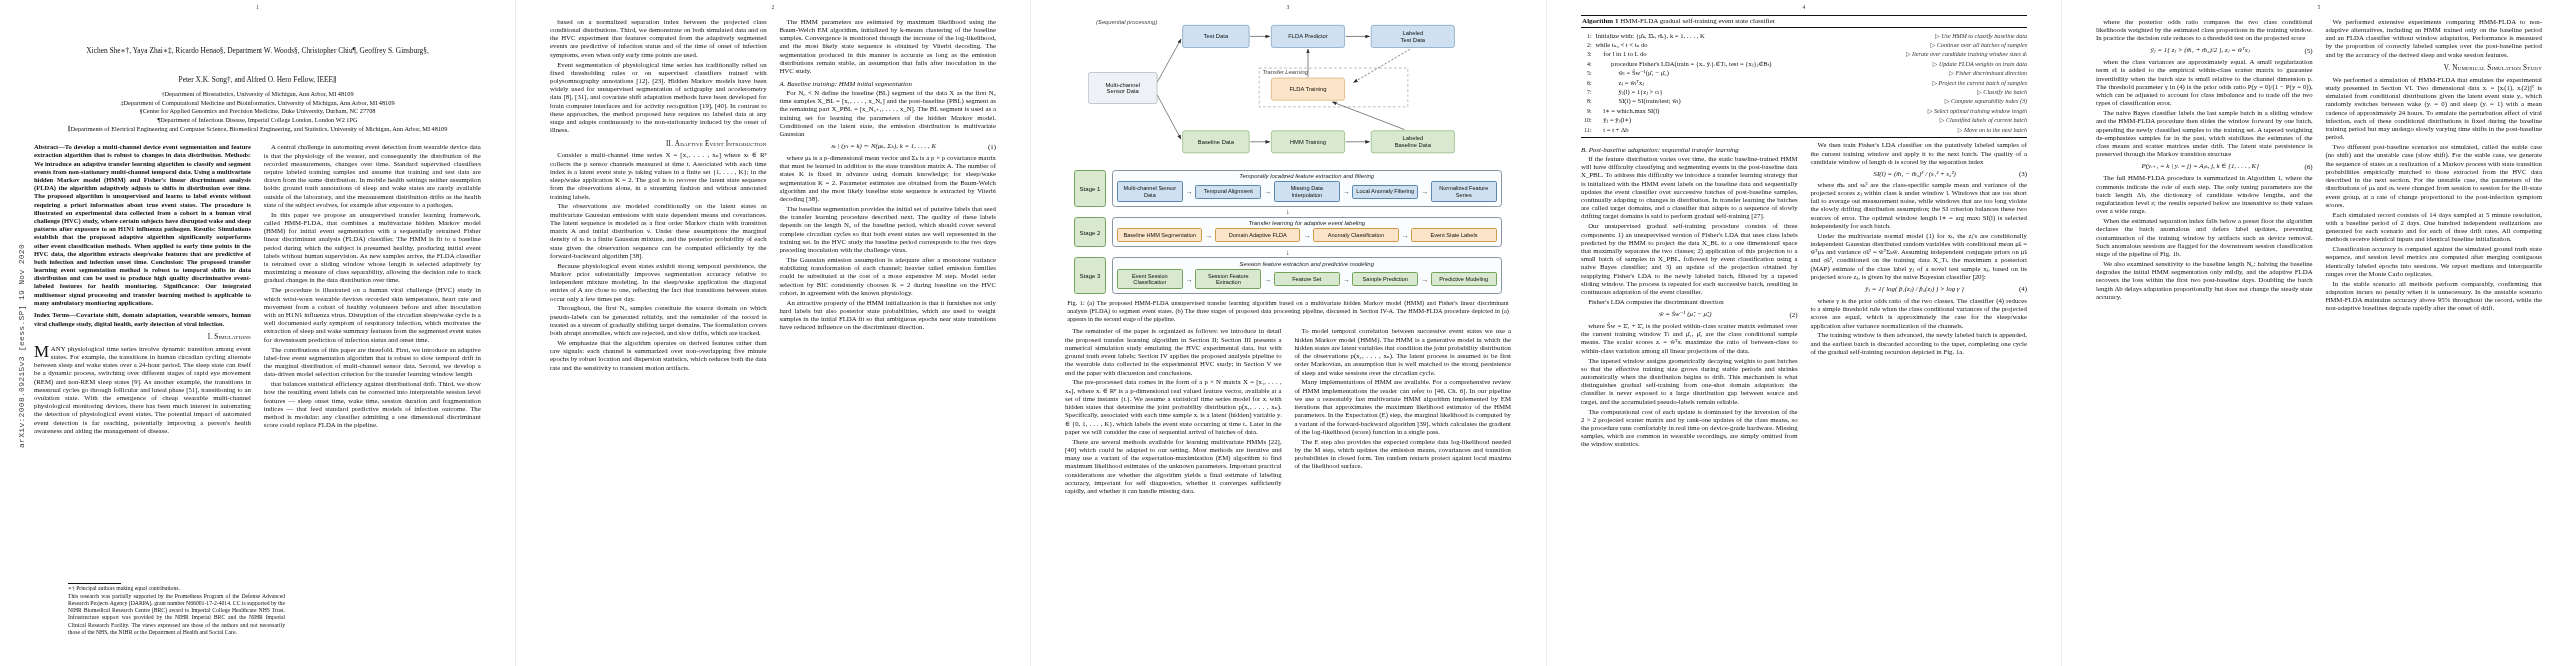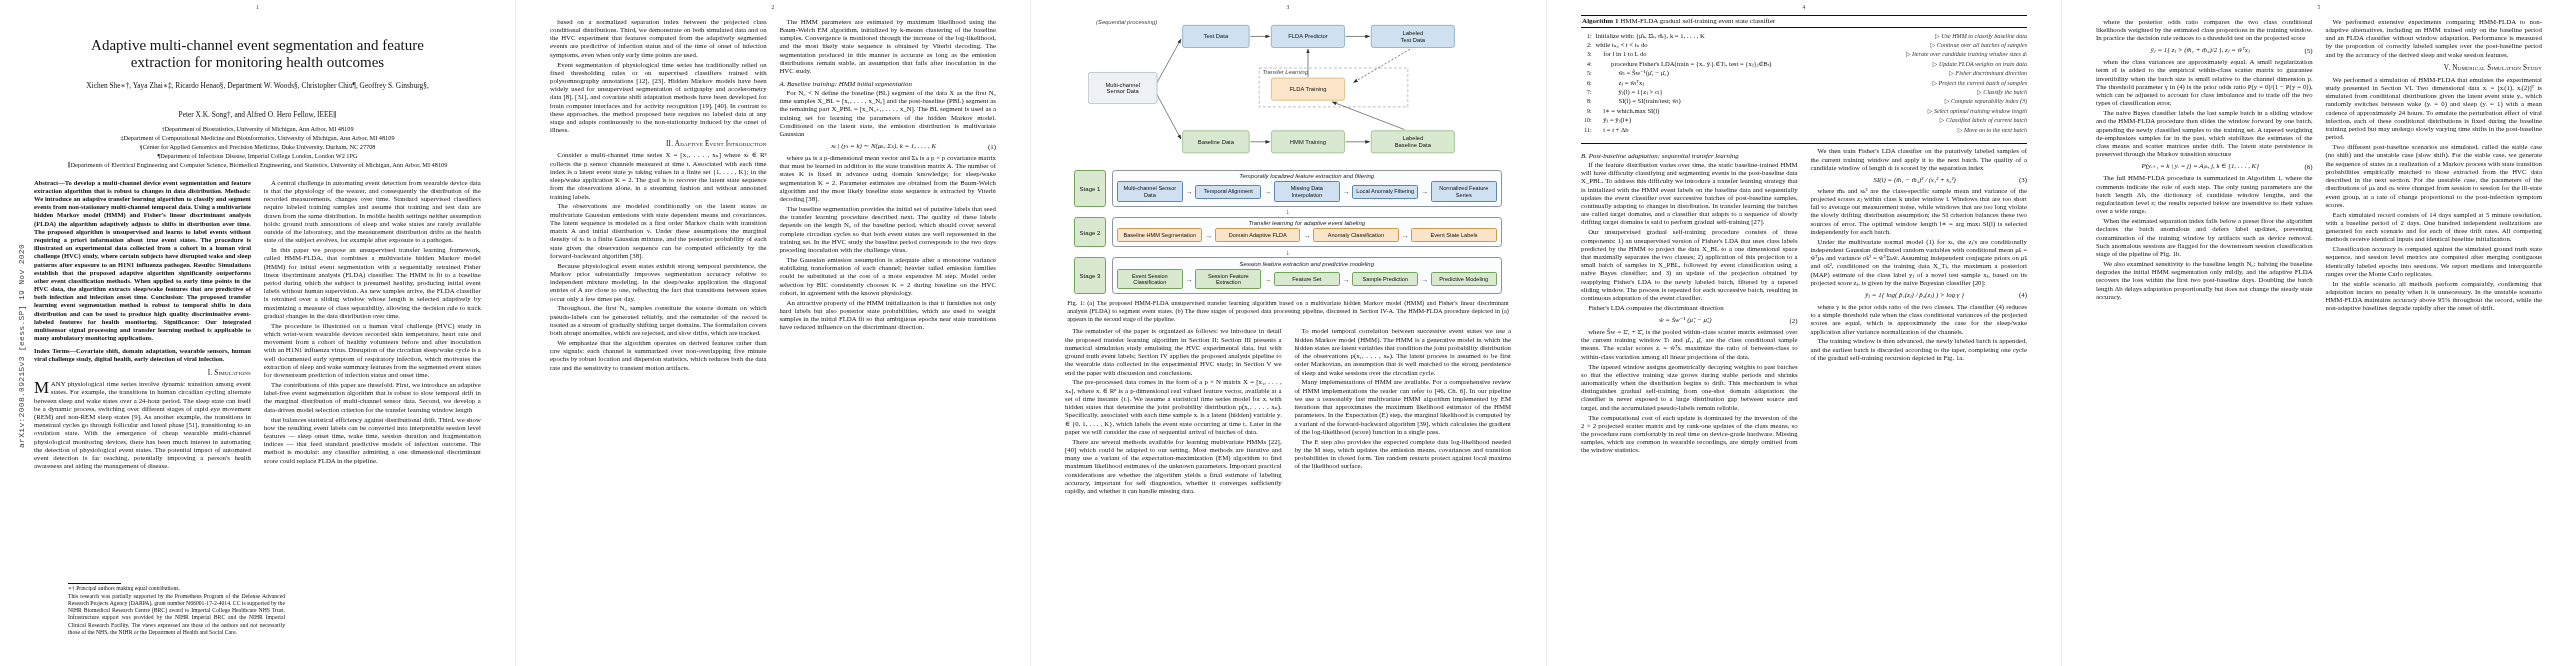--- a/index.html
+++ b/index.html
@@ -55,38 +55,37 @@
   .stage-title{text-align:center;font-size:6px;font-style:italic;margin-bottom:2.2px;color:#222;}
   .stage-flow{display:flex;align-items:center;gap:2.8px;}
   .fnode{border-radius:1.7px;padding:2.8px 2.2px;font-size:5.6px;text-align:center;flex:1;line-height:1.15;}
   .tone-blue{background:#cfe0f1;border:0.6px solid #5b87b0;}
   .tone-orange{background:#fbe4c7;border:0.6px solid #cf9a4c;}
   .tone-green{background:#d8e9cf;border:0.6px solid #74a45c;}
   .flow-arrow{font-size:7.2px;flex:none;color:#333;}
   .down-arrow{text-align:center;font-size:7.8px;margin:0.6px 0;color:#333;}
   .fig-caption{font-size:6.3px;line-height:1.27;text-align:justify;margin:5px 2.2px 4.4px;}
   
-  .algo{border-top:1.4px solid #111;border-bottom:0.8px solid #111;padding-bottom:9px;}
+  .algo{border-top:1.4px solid #111;border-bottom:0.8px solid #111;padding-bottom:3px;}
   .algo-title{font-size:7px;padding:1.7px 1.1px 2.2px;border-bottom:0.7px solid #111;margin-bottom:2.2px;}
   .algo-line{display:flex;font-size:6.6px;line-height:1.38;align-items:baseline;}
   .algo-no{width:14.5px;text-align:right;padding-right:3.9px;flex:none;font-size:5.9px;}
   .algo-text{white-space:nowrap;}
   .algo-comment{margin-left:auto;padding-left:6.7px;color:#333;font-size:6.1px;flex:none;font-style:italic;}
 </style>
 </head>
 <body>
 
 <div id="root">
 
   <div class="page" style="left:0">
     <div class="pageno">1</div>
     <div class="arxiv-stamp">arXiv:2008.09215v3  [eess.SP]  19 Nov 2020</div>
     <div class="content">
       <div class="p1-header">
-        <h1 class="title">Adaptive multi-channel event segmentation and feature extraction for monitoring health outcomes</h1>
         <div class="authors first">Xichen She∗†, Yaya Zhai∗‡, Ricardo Henao§, Department W. Woods§, Christopher Chiu¶, Geoffrey S. Ginsburg§,</div>
         <div class="authors">Peter X.K. Song†, and Alfred O. Hero Fellow, IEEE∥</div>
         <div class="affils" id="affils">
             <div class="affil-line">†Department of Biostatistics, University of Michigan, Ann Arbor, MI 48109</div>
             <div class="affil-line">‡Department of Computational Medicine and Bioinformatics, University of Michigan, Ann Arbor, MI 48109</div>
             <div class="affil-line">§Center for Applied Genomics and Precision Medicine, Duke University, Durham, NC 27708</div>
             <div class="affil-line">¶Department of Infectious Disease, Imperial College London, London W2 1PG</div>
             <div class="affil-line">∥Departments of Electrical Engineering and Computer Science, Biomedical Engineering, and Statistics, University of Michigan, Ann Arbor, MI 48109</div>
           </div>
       </div>

